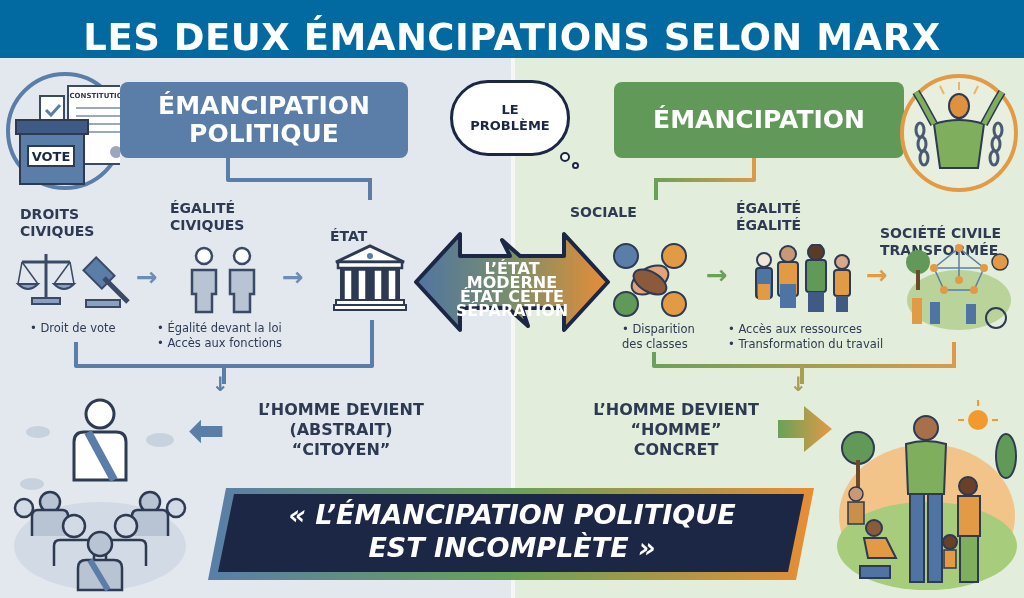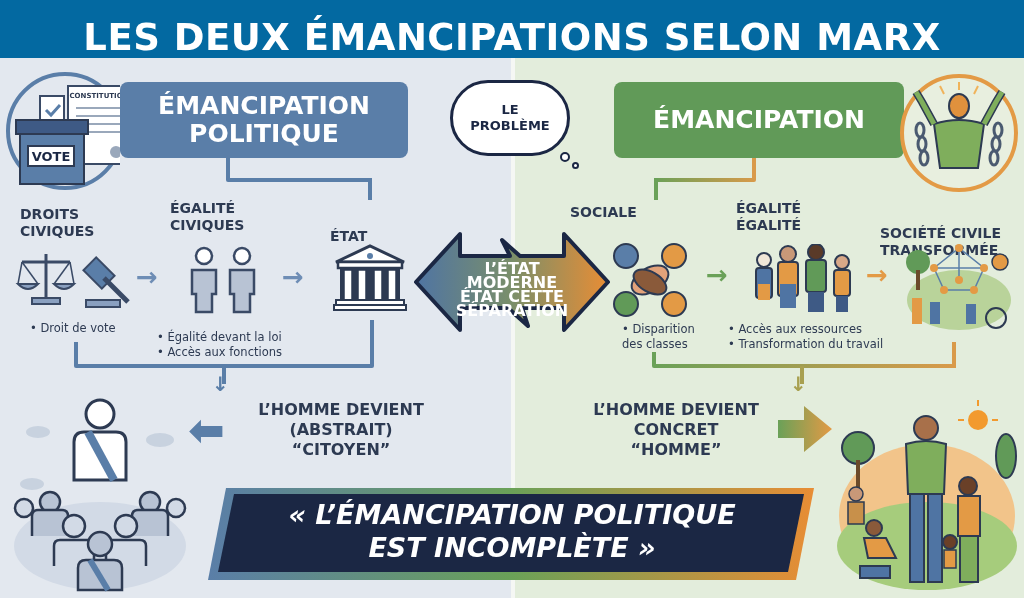--- a/index.html
+++ b/index.html
@@ -124,21 +124,21 @@
     <rect x="42" y="26" width="8" height="30" fill="#fff" stroke="#2d3a52" stroke-width="1.5"></rect>
     <rect x="56" y="26" width="8" height="30" fill="#fff" stroke="#2d3a52" stroke-width="1.5"></rect>
     <rect x="4" y="56" width="68" height="5" fill="#fff" stroke="#2d3a52" stroke-width="2"></rect>
     <rect x="2" y="61" width="72" height="5" fill="#fff" stroke="#2d3a52" stroke-width="2"></rect>
   </svg>
 </div>
 
 <div class="bullets" style="left:30px;top:321px;">
   <div>• Droit de vote</div>
 </div>
-<div class="bullets" style="left:157px;top:321px;margin-top:9px;">
+<div class="bullets" style="left:157px;top:321px;">
   <div>• Égalité devant la loi</div>
   <div>• Accès aux fonctions</div>
 </div>
 
 <div class="line" style="left:74px;top:342px;width:4px;height:24px;background:#5a7ea8;"></div>
 <div class="line" style="left:74px;top:364px;width:300px;height:4px;background:#5a7ea8;border-radius:2px;"></div>
 <div class="line" style="left:370px;top:320px;width:4px;height:46px;background:#5a7ea8;"></div>
 <div class="line" style="left:222px;top:366px;width:4px;height:18px;background:#5a7ea8;"></div>
 <div class="arrow-small" style="left:212px;top:372px;color:#5a7ea8;font-size:20px;">↓</div>
 
@@ -309,22 +309,22 @@
 </div>
 
 <div class="line" style="left:652px;top:352px;width:4px;height:14px;background:#6aa158;"></div>
 <div class="line" style="left:652px;top:364px;width:304px;height:4px;background:linear-gradient(90deg,#6aa158,#d99a4a);border-radius:2px;"></div>
 <div class="line" style="left:952px;top:342px;width:4px;height:26px;background:#d99a4a;"></div>
 <div class="line" style="left:800px;top:366px;width:4px;height:18px;background:#a8a050;"></div>
 <div class="arrow-small" style="left:790px;top:372px;color:#a8a050;font-size:20px;">↓</div>
 
 <div class="mid-text" style="left:584px;top:400px;width:184px;">
   <div>L’HOMME DEVIENT</div>
+  <div>“HOMME”</div>
   <div>CONCRET</div>
-  <div>“HOMME”</div>
 </div>
 
 <div style="position:absolute;left:778px;top:404px;width:54px;height:50px;">
   <svg width="54" height="50" viewBox="0 0 54 50">
     <defs>
         <linearGradient id="rg" x1="0" x2="1">
           <stop offset="0" stop-color="#6aa158"></stop>
           <stop offset="1" stop-color="#e39a45"></stop>
         </linearGradient>
       </defs>

